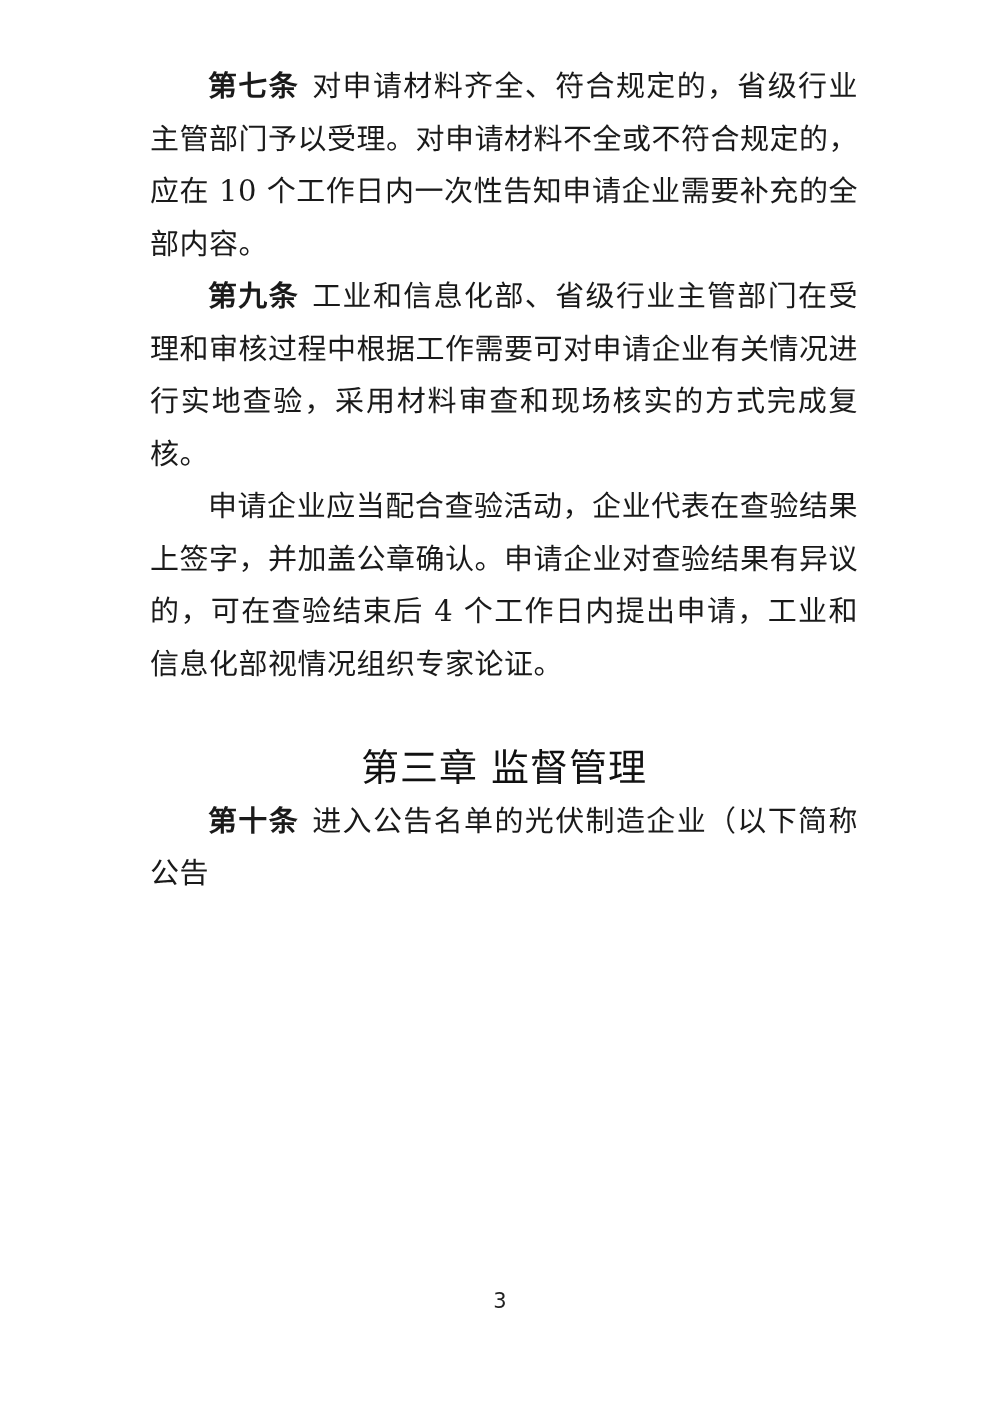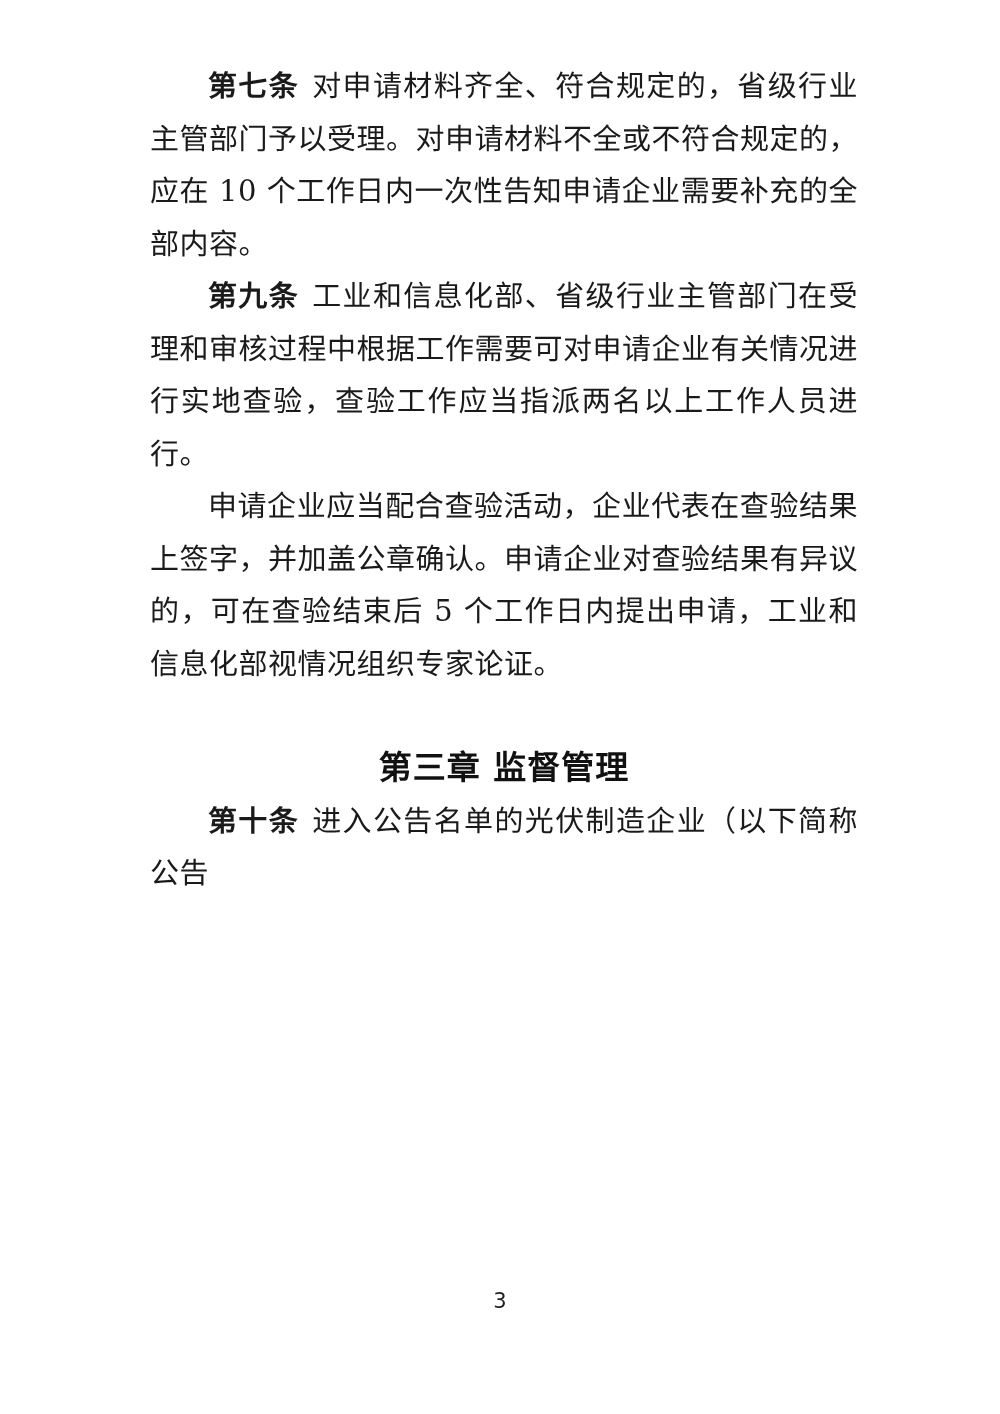--- a/index.html
+++ b/index.html
@@ -33,25 +33,25 @@
     font-family: "DejaVu Sans", sans-serif;
     font-weight: 700;
     margin-right: 0.45em;
   }
   .article-label:empty {
     display: none;
     margin: 0;
   }
   h2.chapter-heading {
     margin: 52px 0 0 0;
-    font-size: 33px;
+    font-size: 38px;
     line-height: 52.5px;
     text-align: center;
     font-family: "DejaVu Sans", sans-serif;
-    font-weight: 700;
+    font-weight: 400;
     color: #111111;
     letter-spacing: 1px;
   }
   .page-number {
     position: absolute;
     top: 1288px;
     left: 0;
     width: 100%;
     text-align: center;
     font-size: 21px;
@@ -63,23 +63,23 @@
 </head>
 <body>
 
 <div class="page">
   <div class="body-text">
 
     <p class="article-para"><span class="article-label">第七条</span><span>对申请材料齐全、符合规定的，省级行业主管部门予以受理。对申请材料不全或不符合规定的，应在 10 个工作日内一次性告知申请企业需要补充的全部内容。</span></p>
 
 
 
-    <p class="article-para"><span class="article-label">第九条</span><span>工业和信息化部、省级行业主管部门在受理和审核过程中根据工作需要可对申请企业有关情况进行实地查验，查验工作应当指派两名以上工作人员进行。</span></p>
+    <p class="article-para"><span class="article-label">第九条</span><span>工业和信息化部、省级行业主管部门在受理和审核过程中根据工作需要可对申请企业有关情况进行实地查验，采用材料审查和现场核实的方式完成复核。</span></p>
 
-    <p class="article-para"><span>申请企业应当配合查验活动，企业代表在查验结果上签字，并加盖公章确认。申请企业对查验结果有异议的，可在查验结束后 5 个工作日内提出申请，工业和信息化部视情况组织专家论证。</span></p>
+    <p class="article-para"><span>申请企业应当配合查验活动，企业代表在查验结果上签字，并加盖公章确认。申请企业对查验结果有异议的，可在查验结束后 4 个工作日内提出申请，工业和信息化部视情况组织专家论证。</span></p>
 
     <h2 class="chapter-heading">第三章 监督管理</h2>
 
     <p class="article-para"><span class="article-label">第十条</span><span>进入公告名单的光伏制造企业（以下简称公告</span></p>
 
   </div>
 
   <div class="page-number">3</div>
 </div>
 

